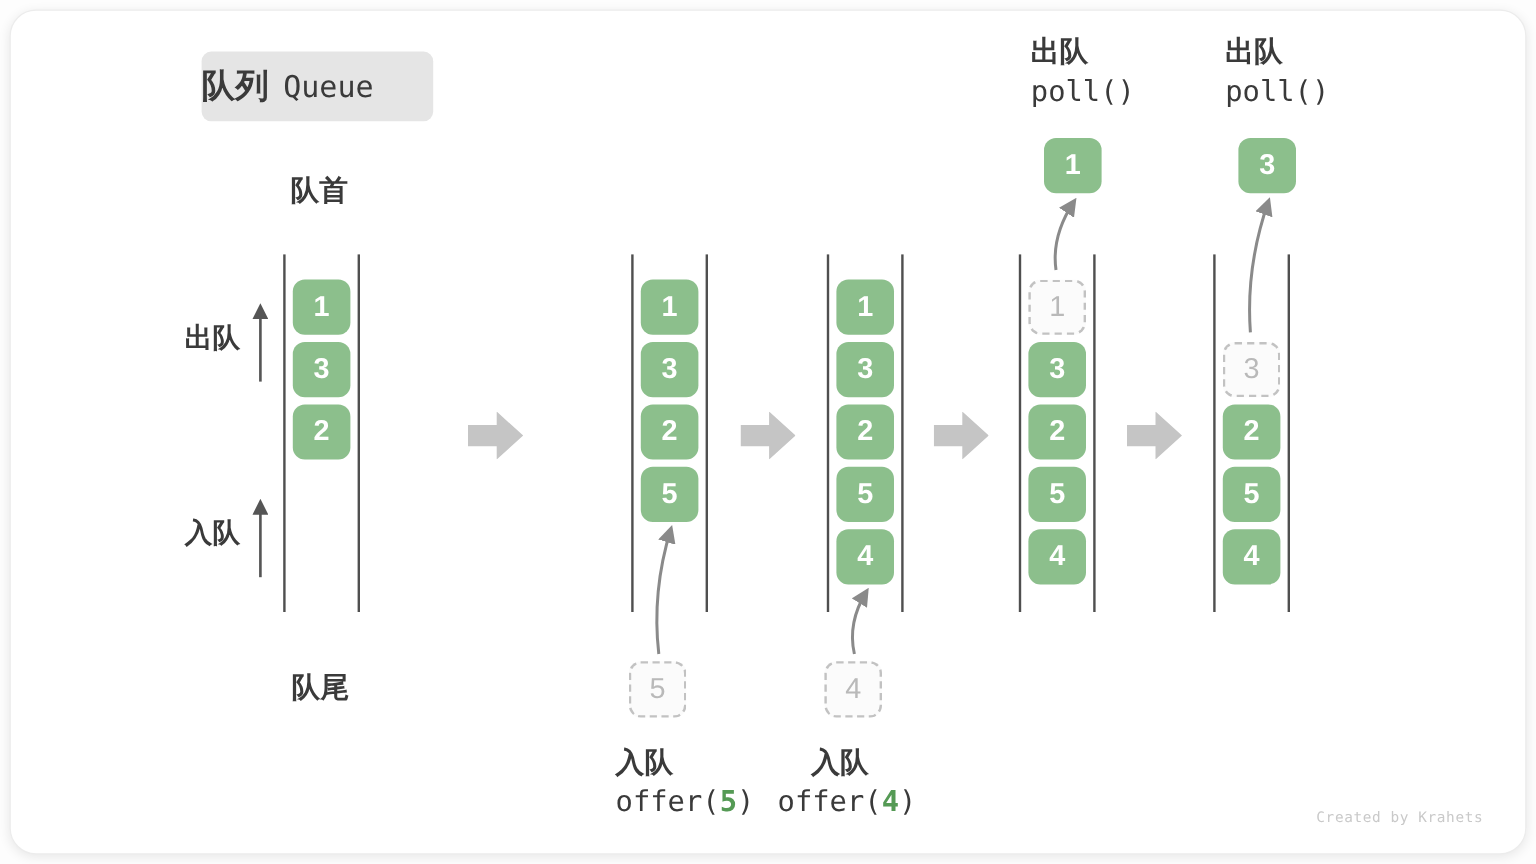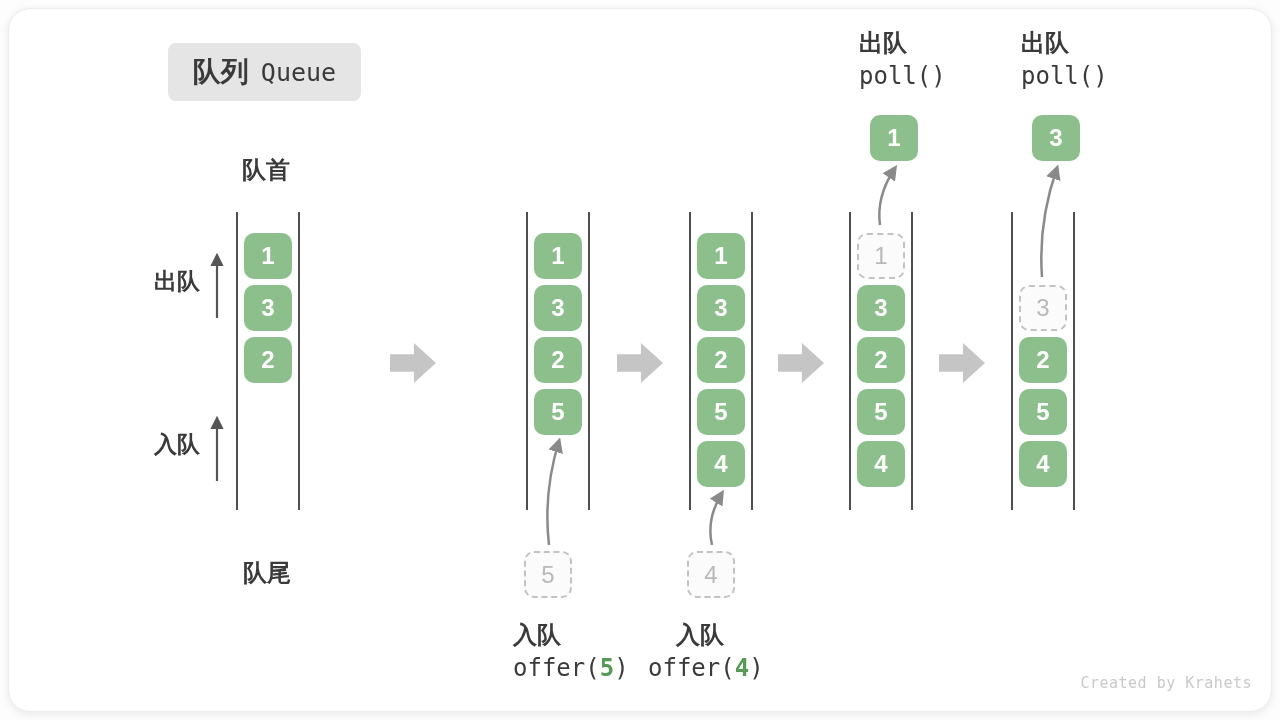--- a/index.html
+++ b/index.html
@@ -1,54 +1,54 @@
 <!DOCTYPE html>
 <html><head>
 <meta charset="utf-8">
 <style>
   html,body{margin:0;padding:0;background:#fdfdfd;}
   .canvas{position:relative;width:1280px;height:720px;overflow:hidden;
           font-family:"Liberation Sans",sans-serif;}
   .card{position:absolute;left:8px;top:8px;right:8px;bottom:8px;background:#ffffff;
         border:1px solid #ececec;border-radius:22px;box-shadow:0 2px 10px rgba(0,0,0,.09);}
   .badge{position:absolute;left:168px;top:43px;width:193px;height:58px;background:#e5e5e5;
-         border-radius:8px;display:flex;align-items:center;justify-content:center;gap:12px;}
+         border-radius:8px;display:flex;align-items:center;gap:12px;}
   .badge-cn{font-weight:700;font-size:28px;color:#3a3a3a;}
   .badge-en{font-family:"DejaVu Sans Mono",monospace;font-size:25px;color:#3a3a3a;}
   .cn-label{position:absolute;font-weight:700;font-size:24px;color:#3a3a3a;white-space:nowrap;}
   .cn-label.side{font-size:23px;}
   .wall{position:absolute;width:1.6px;background:#4f4f4f;}
   .qbox{position:absolute;width:48px;height:46px;border-radius:10px;background:#8cbf8c;
         color:#ffffff;font-weight:700;font-size:24px;display:flex;align-items:center;
         justify-content:center;box-sizing:border-box;}
   .qbox.dashed{background:#fbfbfb;border:2px dashed #c2c2c2;color:#b9b9b9;font-weight:400;}
   .qbox.ghost{height:47px;}
   .block-arrow{position:absolute;width:46px;height:40px;background:#c5c5c5;
         clip-path:polygon(0% 28%,52% 28%,52% 0%,100% 50%,52% 100%,52% 72%,0% 72%);}
   .op-cn{position:absolute;font-weight:700;font-size:24px;color:#3a3a3a;white-space:nowrap;}
   .op-code{position:absolute;font-family:"DejaVu Sans Mono",monospace;font-size:24px;
         color:#3a3a3a;white-space:nowrap;}
   .op-code .arg{color:#559a55;font-weight:700;}
   #arrow-layer{position:absolute;left:0;top:0;pointer-events:none;}
   #diagram-layer{position:absolute;left:0;top:0;right:0;bottom:0;}
-  .watermark{position:absolute;top:674px;right:28px;font-family:"DejaVu Sans Mono",monospace;
-        font-size:15px;color:#c9c9c9;letter-spacing:.5px;}
+  .watermark{position:absolute;top:674px;right:44px;font-family:"DejaVu Sans Mono",monospace;
+        font-size:12px;color:#c9c9c9;letter-spacing:.5px;}
 </style>
 </head>
 <body>
 
 <div class="canvas">
   <div class="card"></div>
 
   <div class="badge">
     <span class="badge-cn">队列</span>
     <span class="badge-en">Queue</span>
   </div>
 
-  <div class="cn-label" style="left:242px;top:154px">队首</div>
+  <div class="cn-label" style="left:242px;top:143px">队首</div>
   <div class="cn-label" style="left:243px;top:557px">队尾</div>
   <div class="cn-label side" style="left:154px;top:266px">出队</div>
   <div class="cn-label side" style="left:154px;top:429px">入队</div>
 
   <div id="diagram-layer">
       <div class="">
         <div class="wall" style="left: 236px; top: 212px; height: 298px;"></div>
         <div class="wall" style="left: 298px; top: 212px; height: 298px;"></div>
         <div class="qbox" style="left: 244px; top: 233px;">1</div>
         <div class="qbox" style="left: 244px; top: 285px;">3</div>

